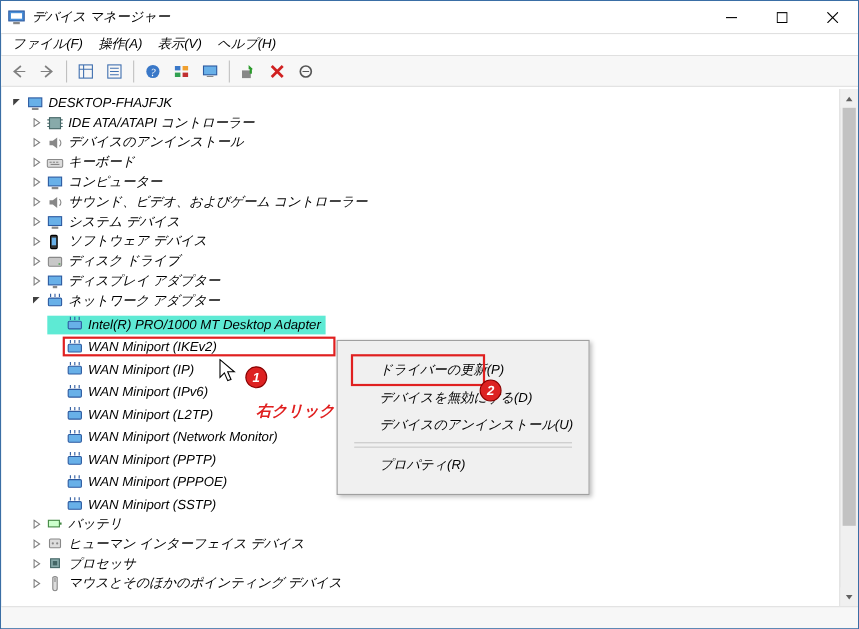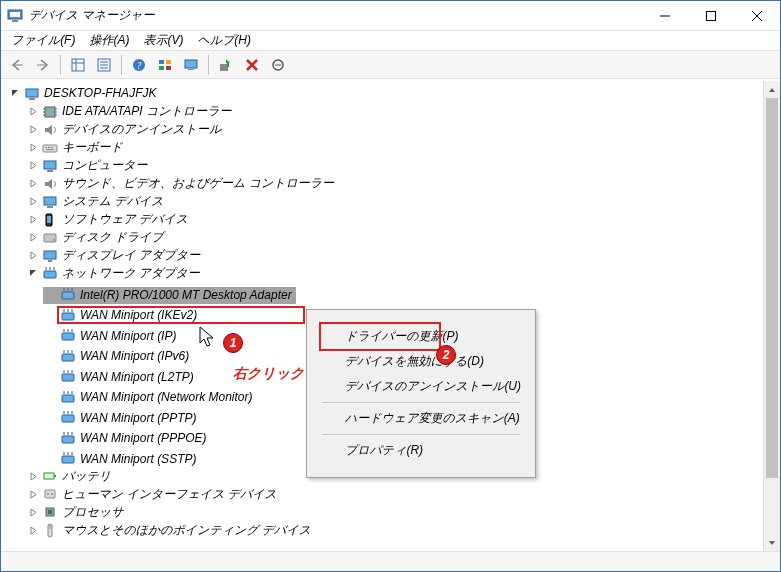--- a/index.html
+++ b/index.html
@@ -18,21 +18,21 @@
   .content { position:absolute; top:80px; bottom:20px; left:0; right:0; display:flex; }
   .tree-pane { flex:1; overflow:auto; padding:4px 2px 4px 2px; position:relative;}
   .tree ul { list-style:none; margin:0; padding:0 0 0 18px; }
   .tree > ul { padding-left:4px; }
   .tree li { white-space:nowrap; line-height:17px;}
   .row { display:inline-flex; align-items:center; gap:2px; padding:0px 2px;justify-content:space-between; }
   .expander { width:13px; height:13px; display:inline-flex; align-items:center; justify-content:center; color:#5b5b5b; cursor:pointer; font-size:10px;}
   .spacer { width:13px; display:inline-block;}
   .dev-icon { width:16px; height:16px; display:inline-flex; align-items:center; justify-content:center; }
   .label { padding:0 2px; }
-  .selected { background:#a3a3a3; }
+  .selected { background:#5eead4; }
   .red-select-box { position:absolute; border:2px solid #e02020; pointer-events:none; }
   .ctx-menu { position:absolute; background:#f0f0f0; border:1px solid #a0a0a0; box-shadow:2px 2px 4px rgba(0,0,0,0.25); padding:14px; z-index:10; }
   .ctx-item { padding:4px 18px 4px 24px; white-space:nowrap; }
   .ctx-sep { height:1px; background:#c8c8c8; margin:3px 1px; }
   .ctx-hi { border:2px solid #e02020; margin:-2px; }
   .badge { position:absolute; width:20px; height:20px; border-radius:50%; background:#d22; color:#fff; font-weight:bold; font-size:12px; display:flex; align-items:center; justify-content:center; border:1px solid #800; z-index:20;}
   .anno-text { position:absolute; color:#e02020; font-size:14px; font-weight:bold; z-index:20;}
   .statusbar { position:absolute; bottom:0; left:0; right:0; height:20px; border-top:1px solid #e0e0e0; background:#f7f7f7;}
   .scrollbar-v { width:17px; background:#f0f0f0; border-left:1px solid #ddd; position:relative;}
   .sb-btn { height:17px; background:#f0f0f0; display:flex; align-items:center; justify-content:center; color:#606060;}
@@ -496,21 +496,20 @@
       <div class="red-select-box" style="left:56px; top:225px; width:248px; height:18px;"></div>
 
       <div class="ctx-menu" style="left:305px; top:228px; width:230px;">
         <div class="ctx-item" style="position:relative">
           <div class="ctx-hi" style="position:absolute; left:0; top:0; right:82px; bottom:0;"></div>
           <span>ドライバーの更新(P)</span>
         </div>
         <div class="ctx-item"><span>デバイスを無効にする(D)</span></div>
         <div class="ctx-item"><span>デバイスのアンインストール(U)</span></div>
         <div class="ctx-sep"></div>
-        <div class="ctx-item"><span>ハードウェア変更のスキャン(A)</span></div>
         <div class="ctx-sep"></div>
         <div class="ctx-item"><span>プロパティ(R)</span></div>
       </div>
 
       <div class="badge" style="left:222px; top:252px;">1</div>
       <span class="anno-text" style="left:232px; top:284px;">右クリック</span>
       <div class="badge" style="left:435px; top:264px;">2</div>
 
       <svg style="position:absolute; left:198px; top:245px; z-index:19;" width="18" height="22">
           <path d="M1 1 L1 17 L5 13 L8 20 L11 19 L8 12 L14 12 Z" fill="#fff" stroke="#000"></path>

